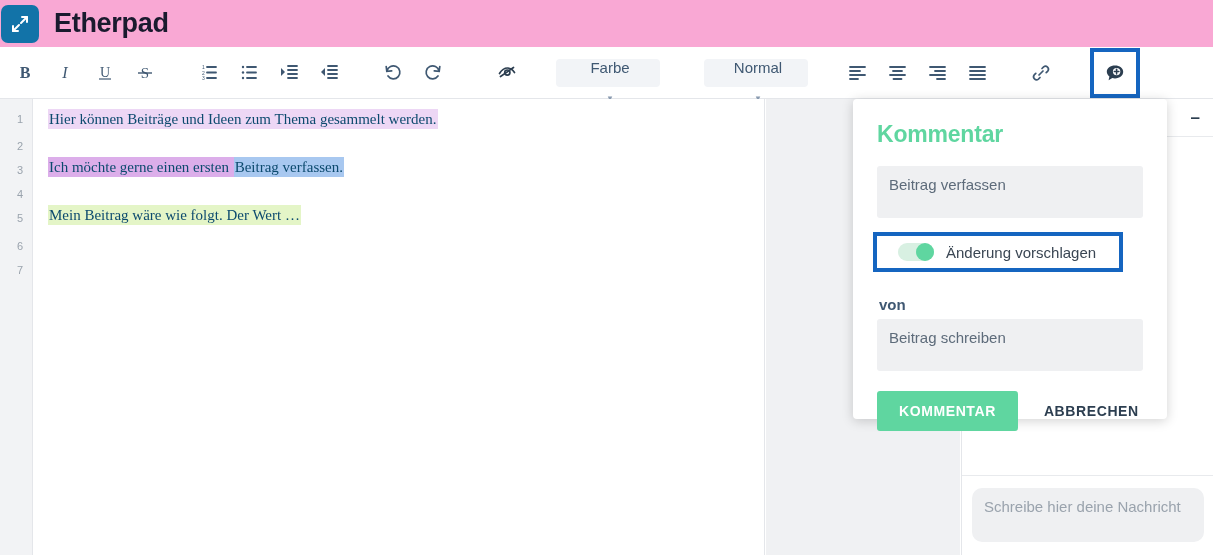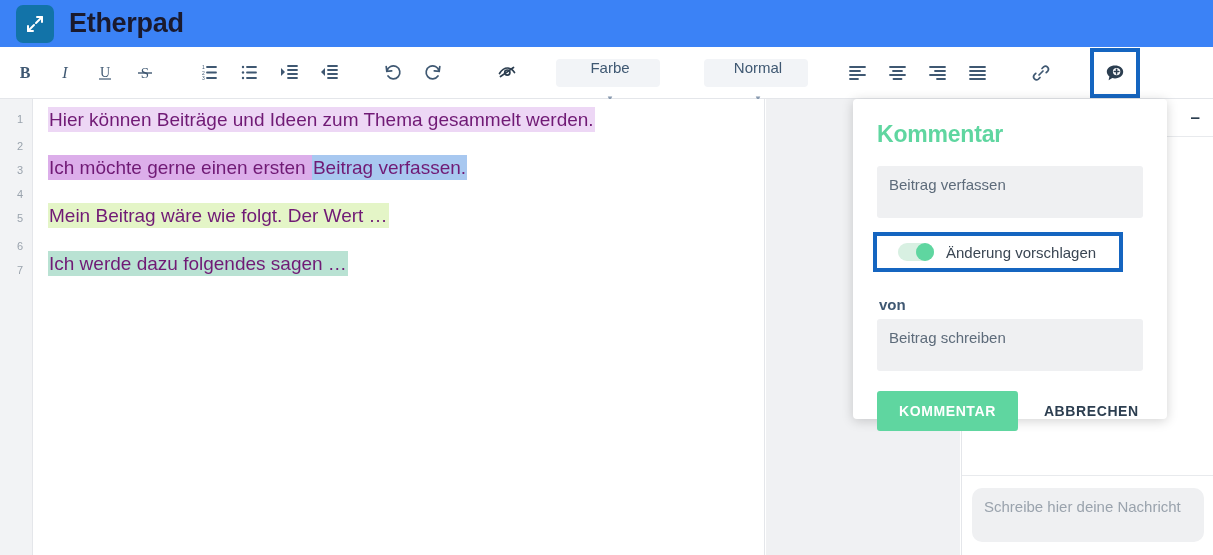--- a/index.html
+++ b/index.html
@@ -14,23 +14,23 @@
   #app {
     position: relative;
     width: 1213px; height: 555px;
     background: #ffffff;
   }
 
   
   .header {
     position: absolute; left: 0; top: 0;
     width: 1213px; height: 47px;
-    background: #3b82f6;
+    background: #f9a8d4;
     display: flex; align-items: center;
-    padding-left: 16px;
+    padding-left: 1px;
   }
   .logo-box {
     width: 38px; height: 38px;
     background: #1273a8;
     border-radius: 7px;
     display: flex; align-items: center; justify-content: center;
     flex: 0 0 auto;
   }
   .logo-box svg { display: block; }
   .app-title {
@@ -103,24 +103,25 @@
     line-height: 1;
   }
   .editor {
     position: absolute; left: 34px; top: 0;
     width: 731px; height: 456px;
     background: #ffffff;
     border-right: 1px solid #e4e6ea;
   }
   .doc-line {
     position: absolute; left: 14px;
-    font-size: 19px;
-    color: #701a75;
+    font-size: 15px;
+    color: #0c4a6e;
     white-space: nowrap;
     line-height: 21px;
+    font-family: Liberation Serif, serif;
   }
   .doc-line .hl {
     padding: 2px 1px;
   }
   .sel-blue { background: #a8c8f0; }
 
   
   .comment-strip {
     position: absolute; left: 766px; top: 0;
     width: 194px; height: 456px;
@@ -486,23 +487,20 @@
     <div class="editor">
       <div class="doc-line" style="top:10px">
         <span class="hl" style="background:#edd7f5">Hier können Beiträge und Ideen zum Thema gesammelt werden.</span>
       </div>
       <div class="doc-line" style="top:58px; left:14px">
         <span class="hl" style="background:#dcaeea">Ich möchte gerne einen ersten </span><span class="hl sel-blue">Beitrag verfassen.</span>
       </div>
       <div class="doc-line" style="top:106px">
         <span class="hl" style="background:#e4f5c7">Mein Beitrag wäre wie folgt. Der Wert …</span>
       </div>
-      <div class="doc-line" style="top:154px">
-        <span class="hl" style="background:#b9e2d3">Ich werde dazu folgendes sagen …</span>
-      </div>
     </div>
 
     <div class="comment-strip"></div>
 
     <div class="chat-panel">
       <div class="chat-header">
         <span class="chat-min">–</span>
       </div>
       <div class="chat-messages"></div>
       <div class="chat-input-wrap">

